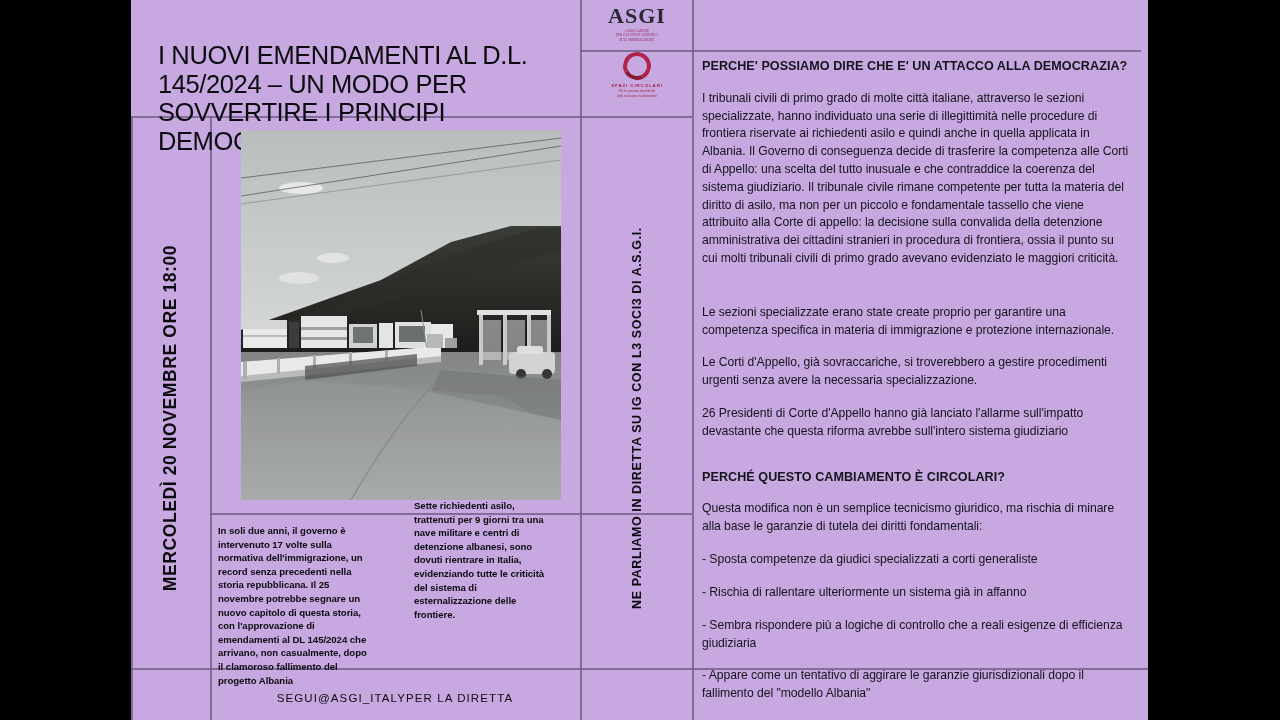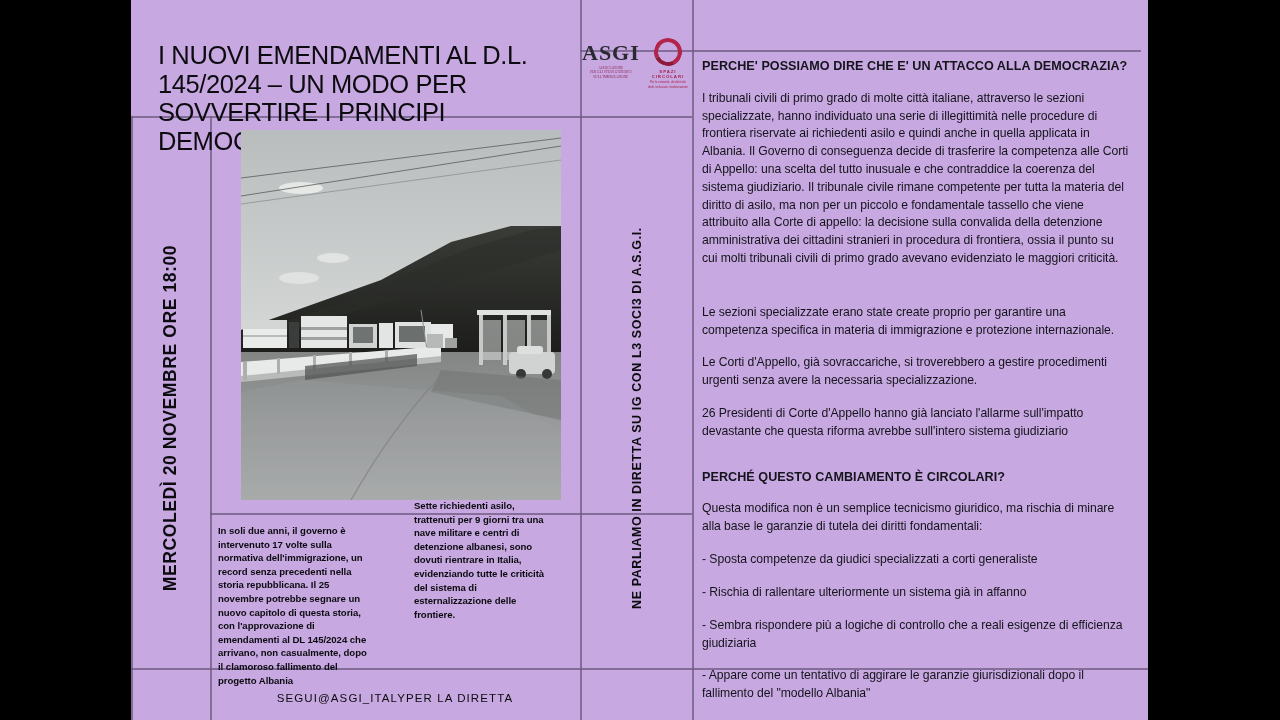--- a/index.html
+++ b/index.html
@@ -43,21 +43,21 @@
     font-size: 25.5px; font-weight: 400; line-height: 1.12;
     letter-spacing: -0.4px; color:#0b0b10;
     font-family: "Liberation Sans", sans-serif;
     padding: 4px 6px 0 9px;
     margin-top: 33px;
   }
 
   
   .logos {
     position:absolute; left:451px; top:0px; width:110px; height:116px;
-    display:flex; flex-direction:row; align-items:center;
+    display:flex; flex-direction:column; align-items:center;
     justify-content:flex-start; padding-top:5px; gap:4px;
   }
   .asgi-wrap { text-align:center; }
   .asgi-mark {
     font-family:"Liberation Serif", serif; font-weight:700;
     font-size:22px; letter-spacing:1px; color:#2a2a33; line-height:1;
   }
   .asgi-sub {
     font-family:"Liberation Serif", serif; font-size:3.1px;
     color:#8a2050; line-height:1.45; margin-top:2px; letter-spacing:.2px;

